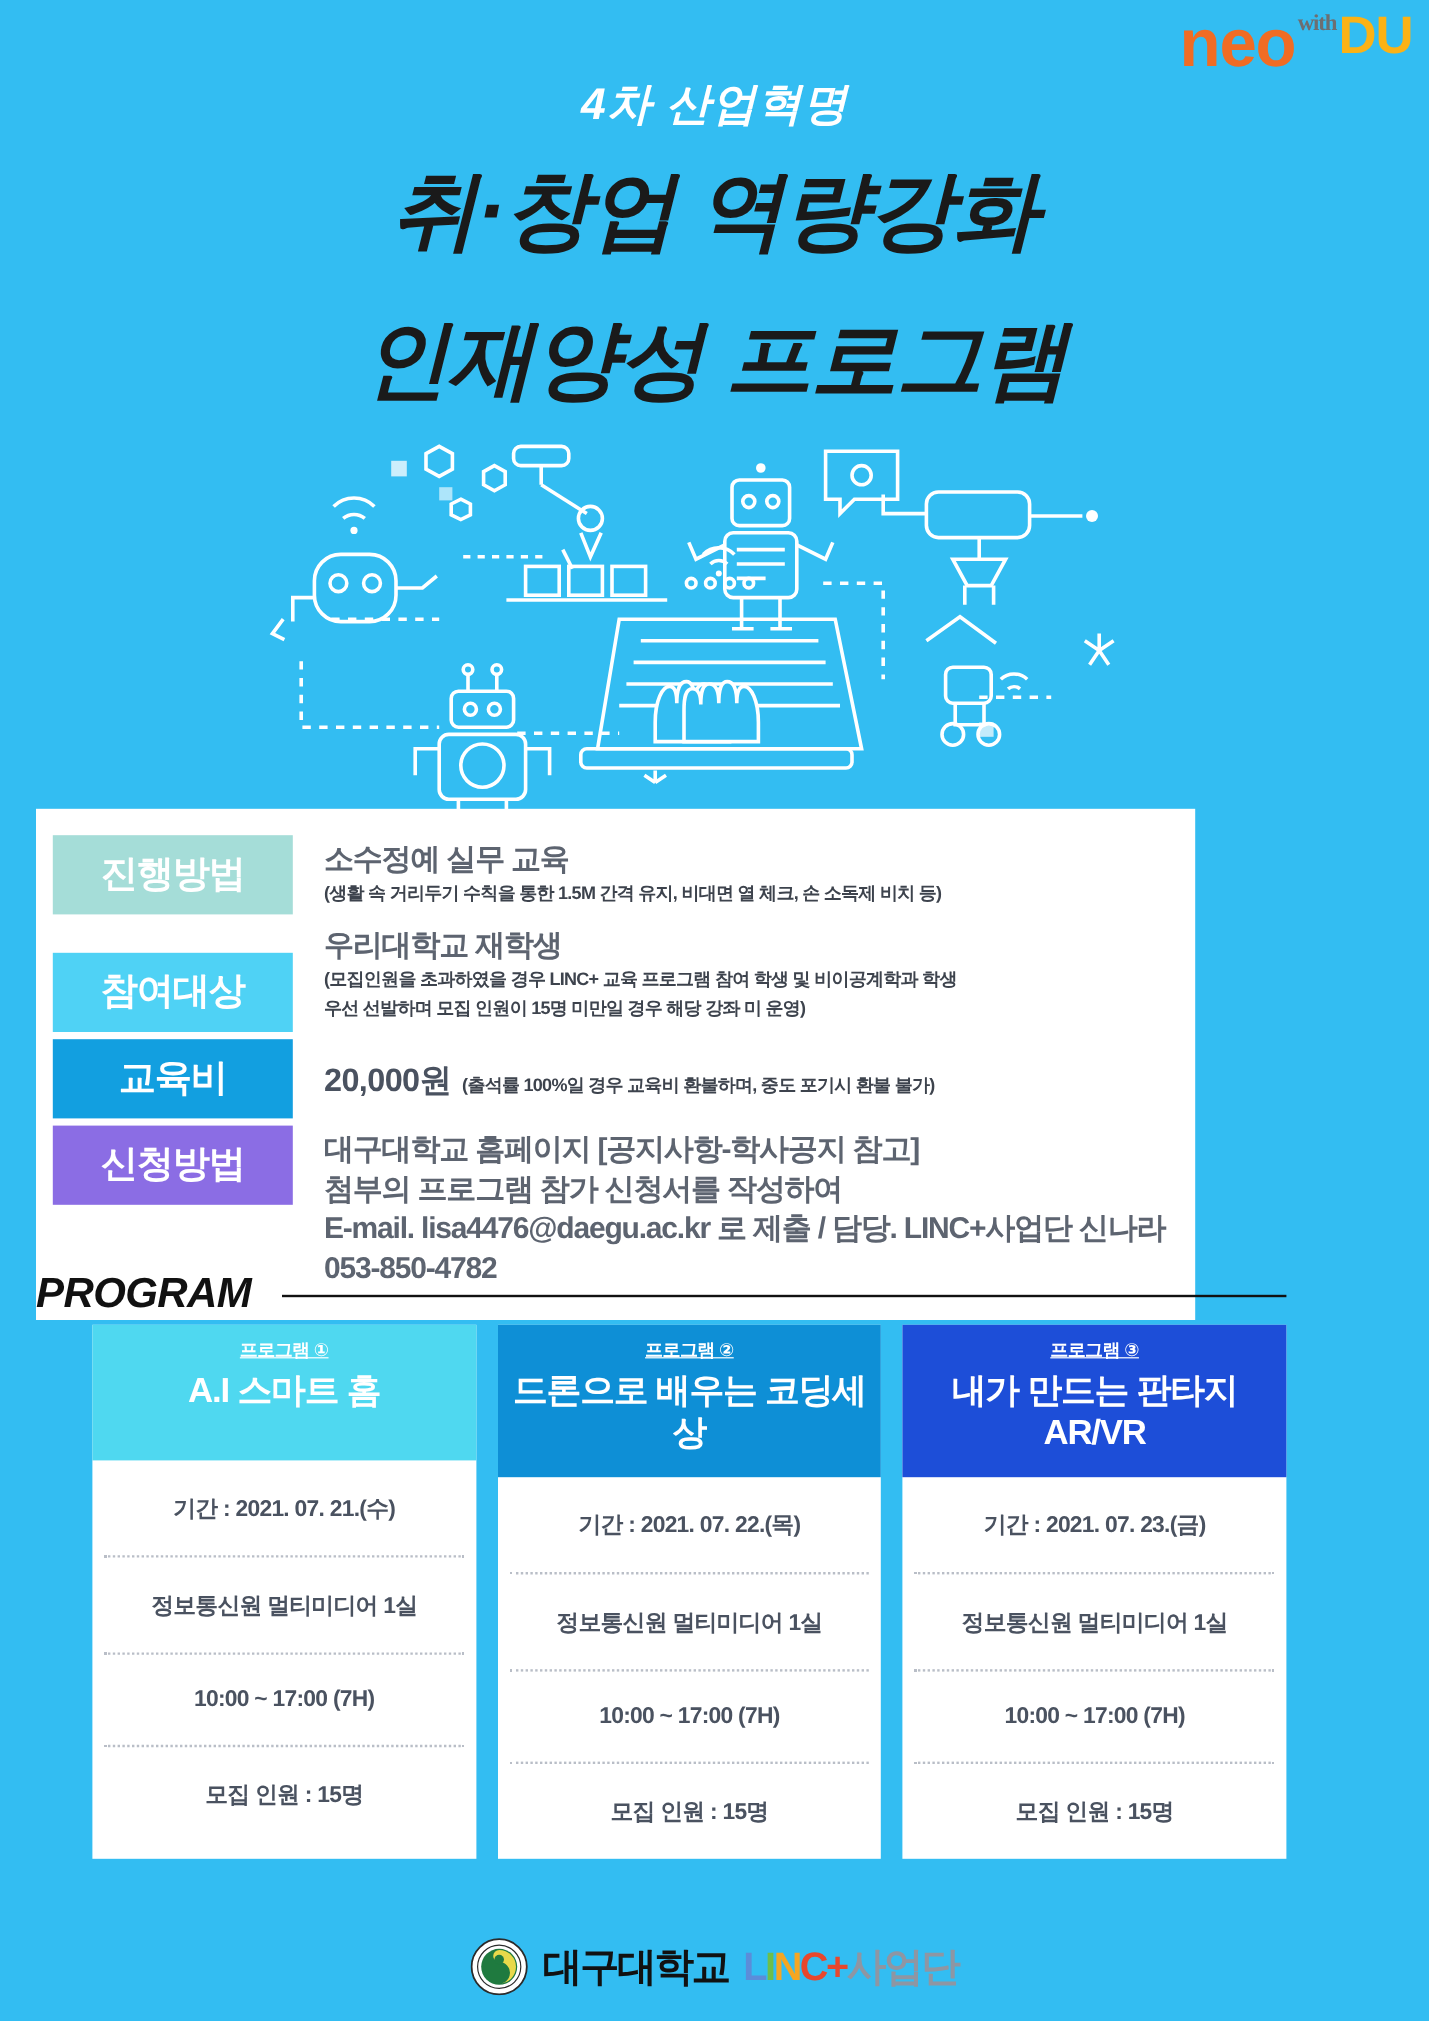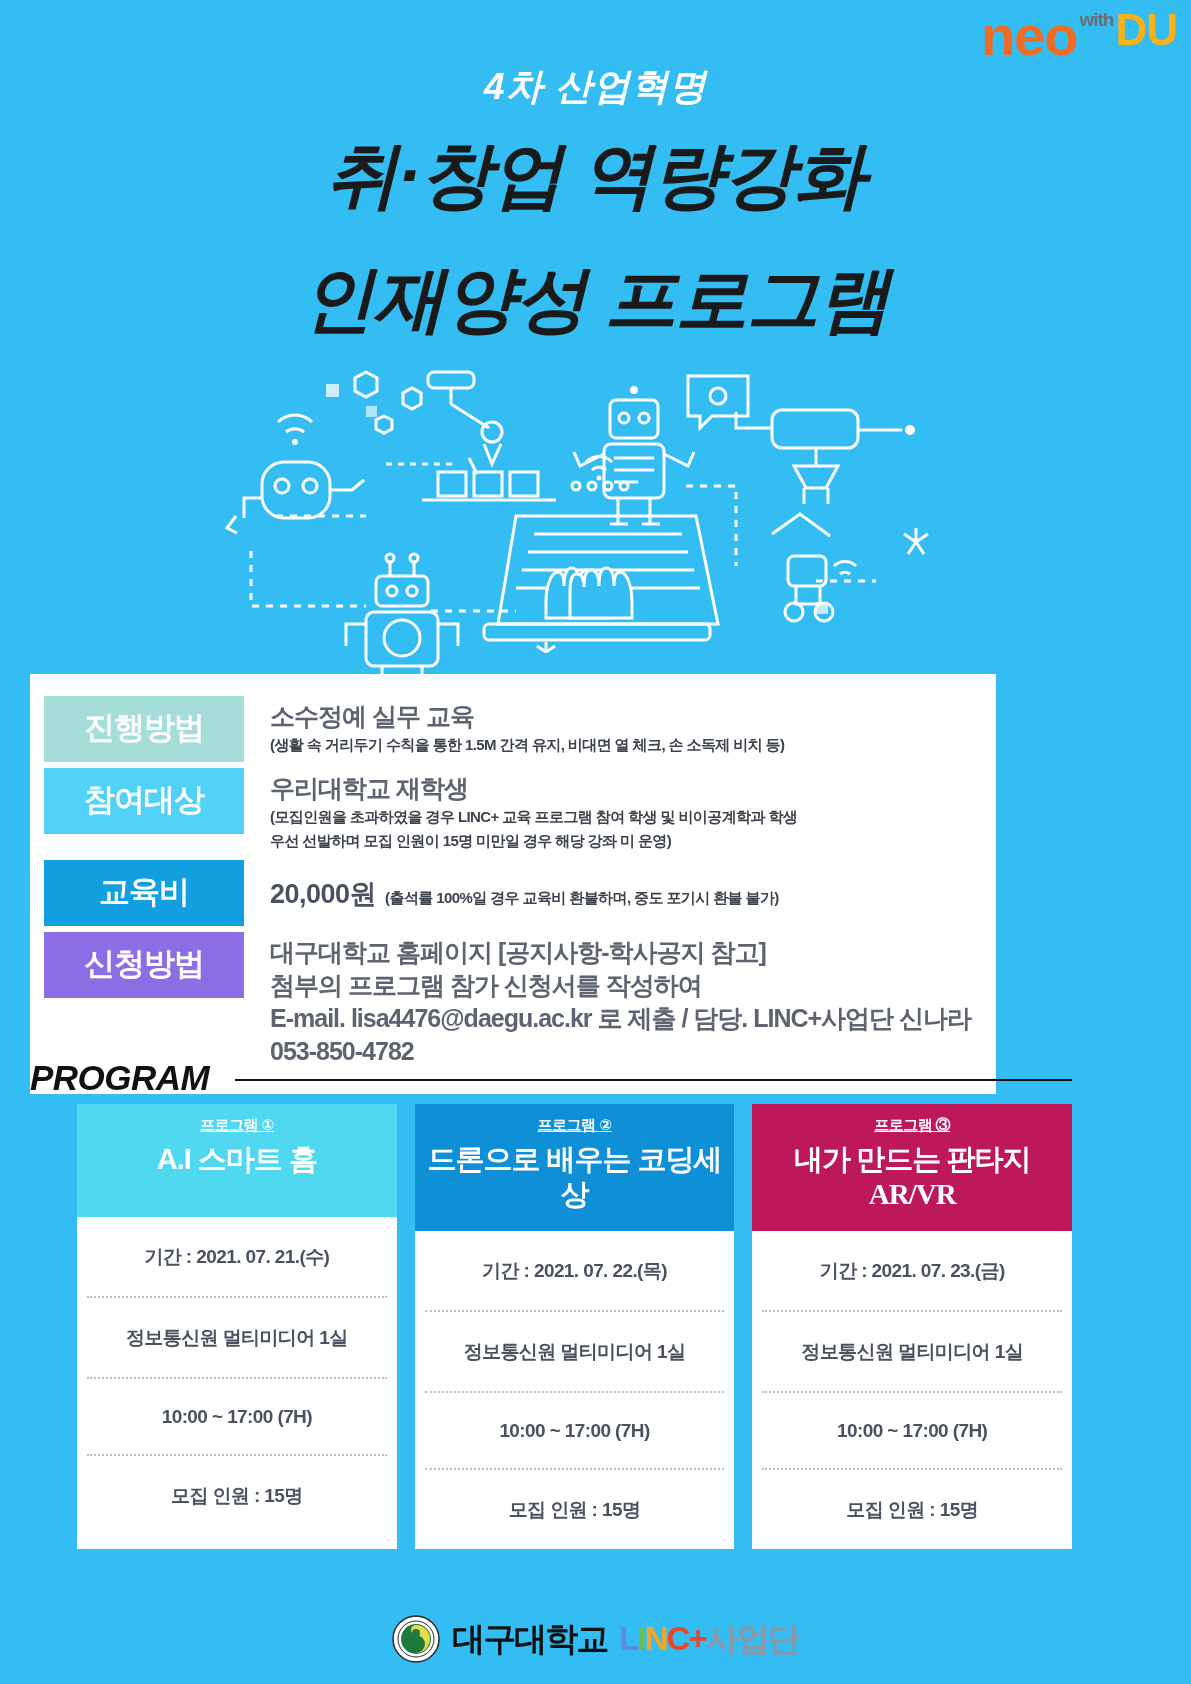--- a/index.html
+++ b/index.html
@@ -17,21 +17,21 @@
   .brand-logo {
     position: absolute;
     top: 8px;
     right: 14px;
     display: flex;
     align-items: flex-start;
     font-weight: bold;
     letter-spacing: -1px;
   }
   .brand-neo  { font-size: 56px; color: #f06c24; line-height: 1; }
-  .brand-with { font-size: 19px; color: #6d6e71; line-height: 1; margin: 2px 2px 0 2px; }
+  .brand-with { font-size: 19px; color: #6d6e71; line-height: 1; margin: 2px 2px 0 2px; font-family: Liberation Serif, serif; }
   .brand-du   { font-size: 44px; color: #fcb215; line-height: 1; }
 
   
   .title-block {
     padding-top: 62px;
     text-align: center;
   }
   .title-eyebrow {
     font-size: 37px;
     font-weight: bold;
@@ -83,21 +83,21 @@
     flex: 0 0 200px;
     margin-left: 14px;
     color: #ffffff;
     font-size: 31px;
     font-weight: bold;
     text-align: center;
     padding: 11px 0 13px 0;
     letter-spacing: -1px;
   }
   .lbl-method  { background: #a5ddd8; }
-  .lbl-target  { background: #4fd2f5; }
+  .lbl-target  { background: #4fd2f5; margin-top: 26px; }
   .lbl-fee     { background: #129fe0; }
   .lbl-apply   { background: #8b6de4; }
 
   .info-body {
     flex: 1;
     padding-left: 26px;
     padding-top: 4px;
   }
   .info-head {
     font-size: 25px;
@@ -175,21 +175,21 @@
     display: flex;
     flex-direction: column;
   }
   .card-head {
     padding: 12px 8px 18px 8px;
     text-align: center;
     min-height: 113px;
   }
   .card-head.c1 { background: #4fd8f0; }
   .card-head.c2 { background: #0e8fd6; }
-  .card-head.c3 { background: #be185d; font-family: Liberation Serif, serif; }
+  .card-head.c3 { background: #1d4ed8; }
 
   .card-kicker {
     font-size: 15px;
     font-weight: bold;
     color: #ffffff;
     text-decoration: underline;
     letter-spacing: -0.5px;
     margin-bottom: 7px;
   }
   .card-title {

